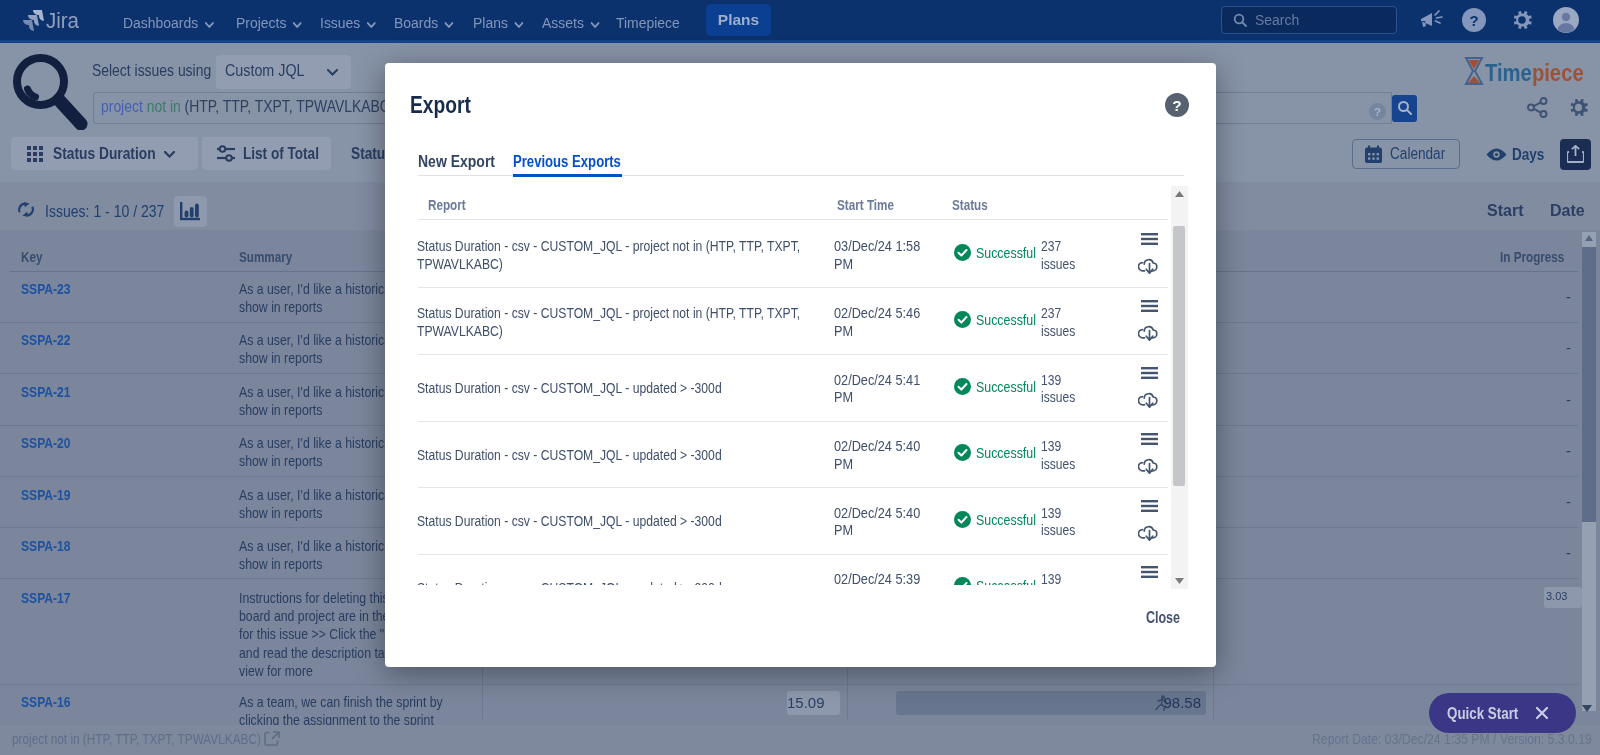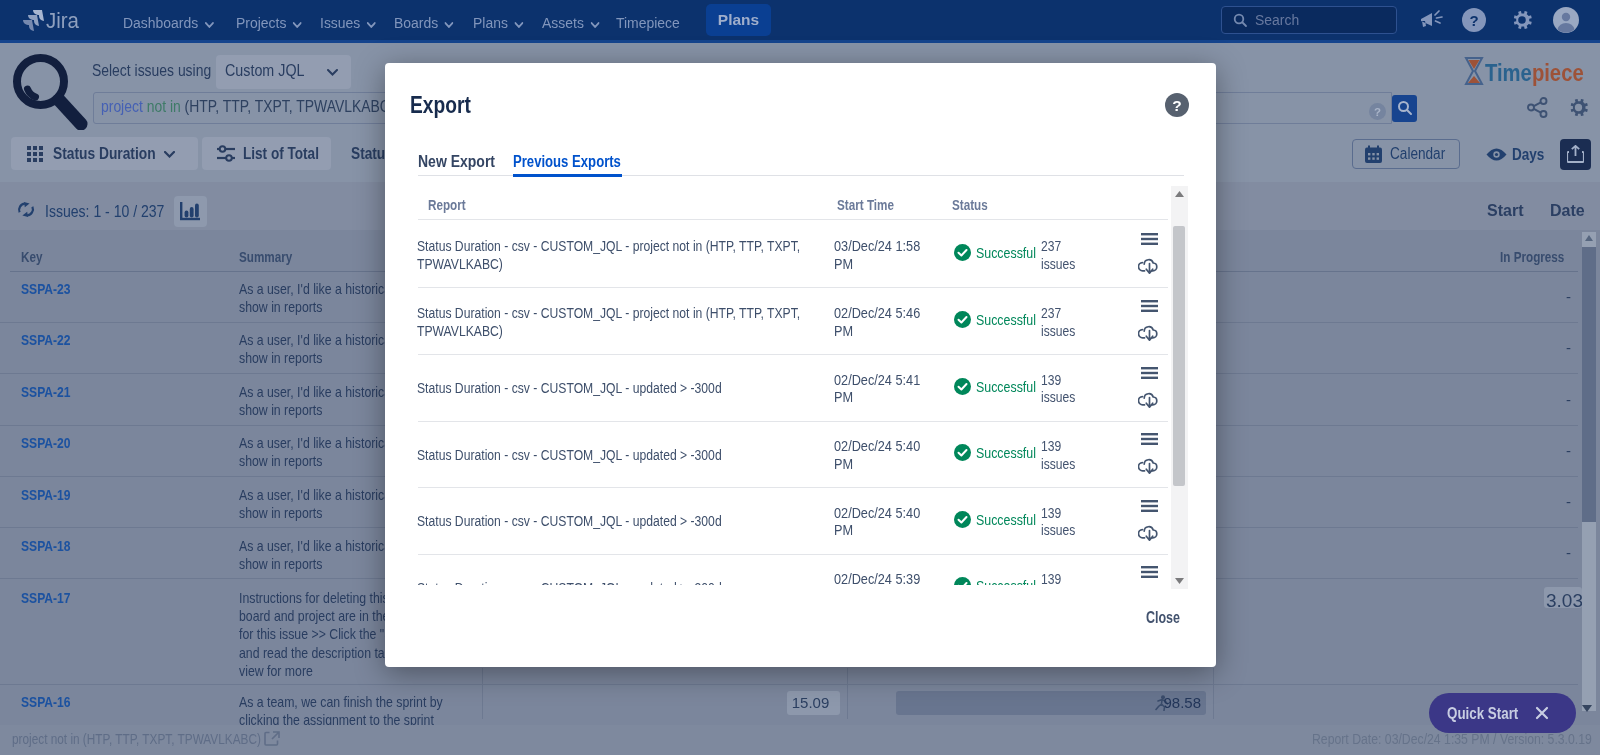--- a/index.html
+++ b/index.html
@@ -232,29 +232,29 @@
       <div class="sum" style="top:486px">As a user, I'd like a historical story to<br>show in reports</div>
       <div class="dash" style="top:493px">-</div>
       <div class="rline" style="top:527px"></div>
       <div class="key" style="top:537px">SSPA-18</div>
       <div class="sum" style="top:537px">As a user, I'd like a historical story to<br>show in reports</div>
       <div class="dash" style="top:544px">-</div>
       <div class="rline" style="top:578px"></div>
       <div class="key" style="top:589px">SSPA-17</div>
       <div class="sum" style="top:589px">Instructions for deleting this sample<br>board and project are in the comment<br>for this issue &gt;&gt; Click the "SSP" project<br>and read the description tab or board<br>view for more</div>
       <div class="abs" style="left:1544px;top:587px;width:38px;height:21px;background:#8D98AC;border-radius:3px"></div>
-      <div class="pgtxt" style="left:1546px;top:590px;font-size:19px;color:#2B3F61">3.03</div>
+      <div class="pgtxt" style="left:1546px;top:590px;font-size:11px;color:#2B3F61">3.03</div>
       <div class="rline" style="top:684px"></div>
       <div class="key" style="top:693px">SSPA-16</div>
       <div class="sum" style="top:693px">As a team, we can finish the sprint by<br>clicking the assignment to the sprint</div>
 
       <div class="abs" style="left:482px;top:668px;width:1px;height:51px;background:#6D7991"></div>
       <div class="abs" style="left:847px;top:668px;width:1px;height:51px;background:#6D7991"></div>
       <div class="abs" style="left:1213px;top:668px;width:1px;height:51px;background:#6D7991"></div>
-      <div class="abs" style="left:787px;top:691px;width:53px;height:24px;background:#8D98AC;border-radius:3px;font-size:15px;color:#2B3F61;text-align:center;padding:3px 6px 0 0">15.09</div>
+      <div class="abs" style="left:787px;top:691px;width:53px;height:24px;background:#8D98AC;border-radius:3px;font-size:15px;color:#2B3F61;text-align:left;padding:3px 6px 0 0">15.09</div>
       <div class="abs" style="left:896px;top:691px;width:310px;height:24px;background:#68758F;border-radius:3px">
         <svg class="abs" style="left:258px;top:4px" width="14" height="16" viewBox="0 0 14 16">
             <circle cx="9" cy="2.2" r="2" fill="#3A4C6B"></circle>
             <path d="M4 6 l4 -1.5 3 1.5 2.5 3 M8 5 l-0.5 4 3 3 -0.5 3.5 M7.5 9 l-3 2.5 -2.5 3" stroke="#3A4C6B" stroke-width="1.6" fill="none" stroke-linecap="round"></path>
           </svg>
         <div class="pgtxt" style="right:5px;top:3px;font-size:15px;color:#23365A">98.58</div>
       </div>
 
       <div class="abs" style="left:0;top:725px;width:1600px;height:30px;background:#7E899E"></div>
     </div>

